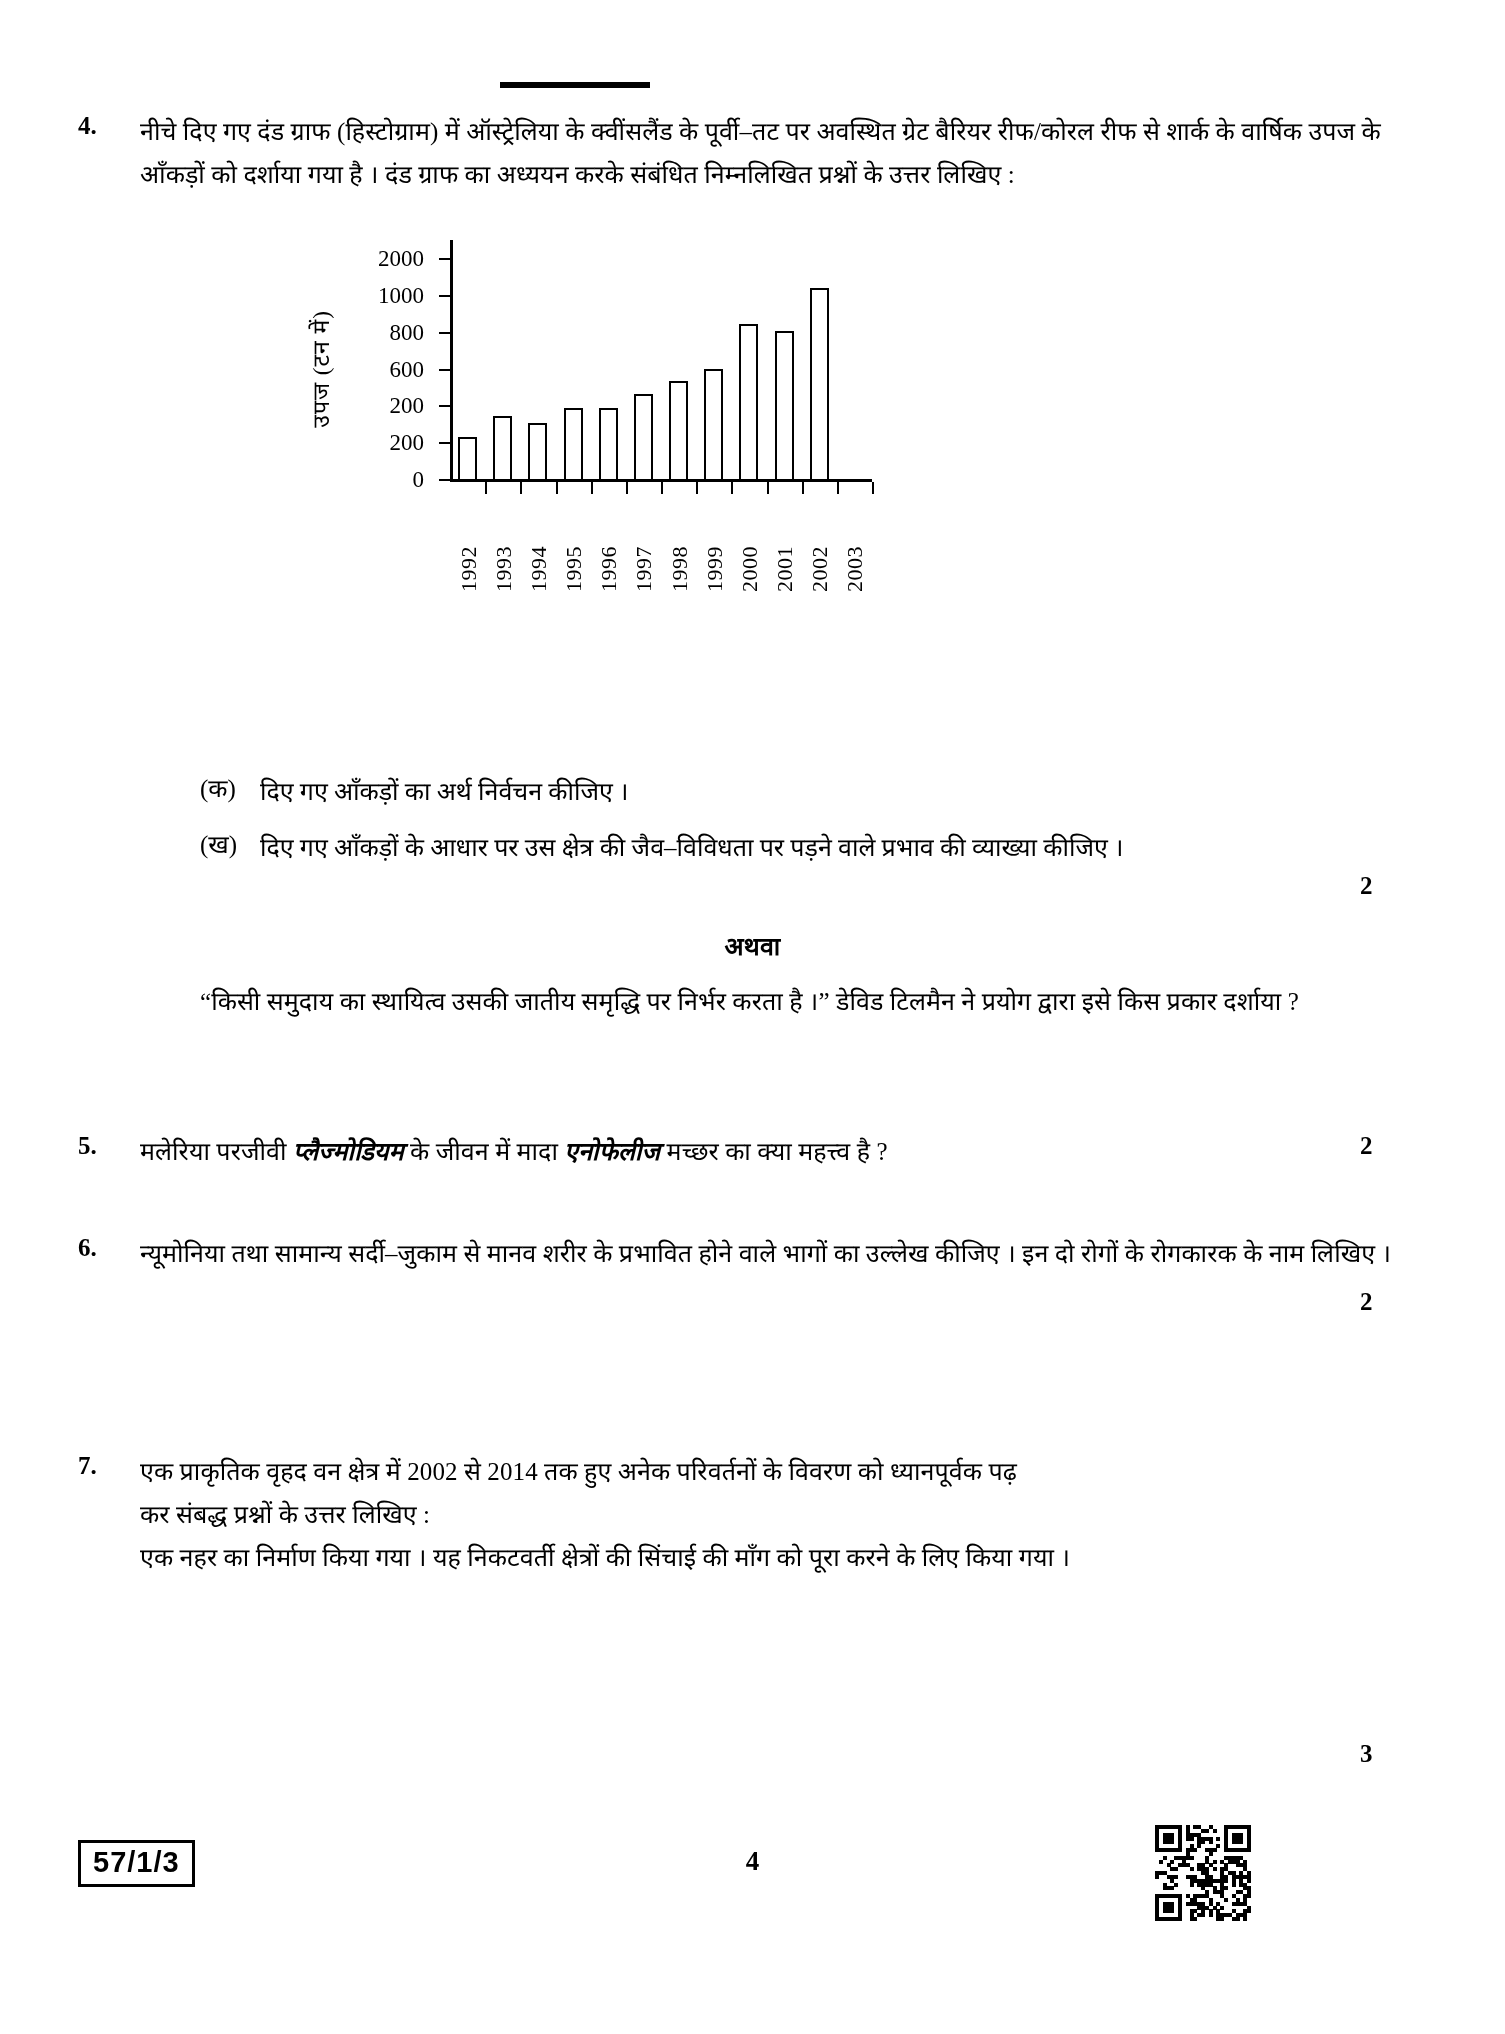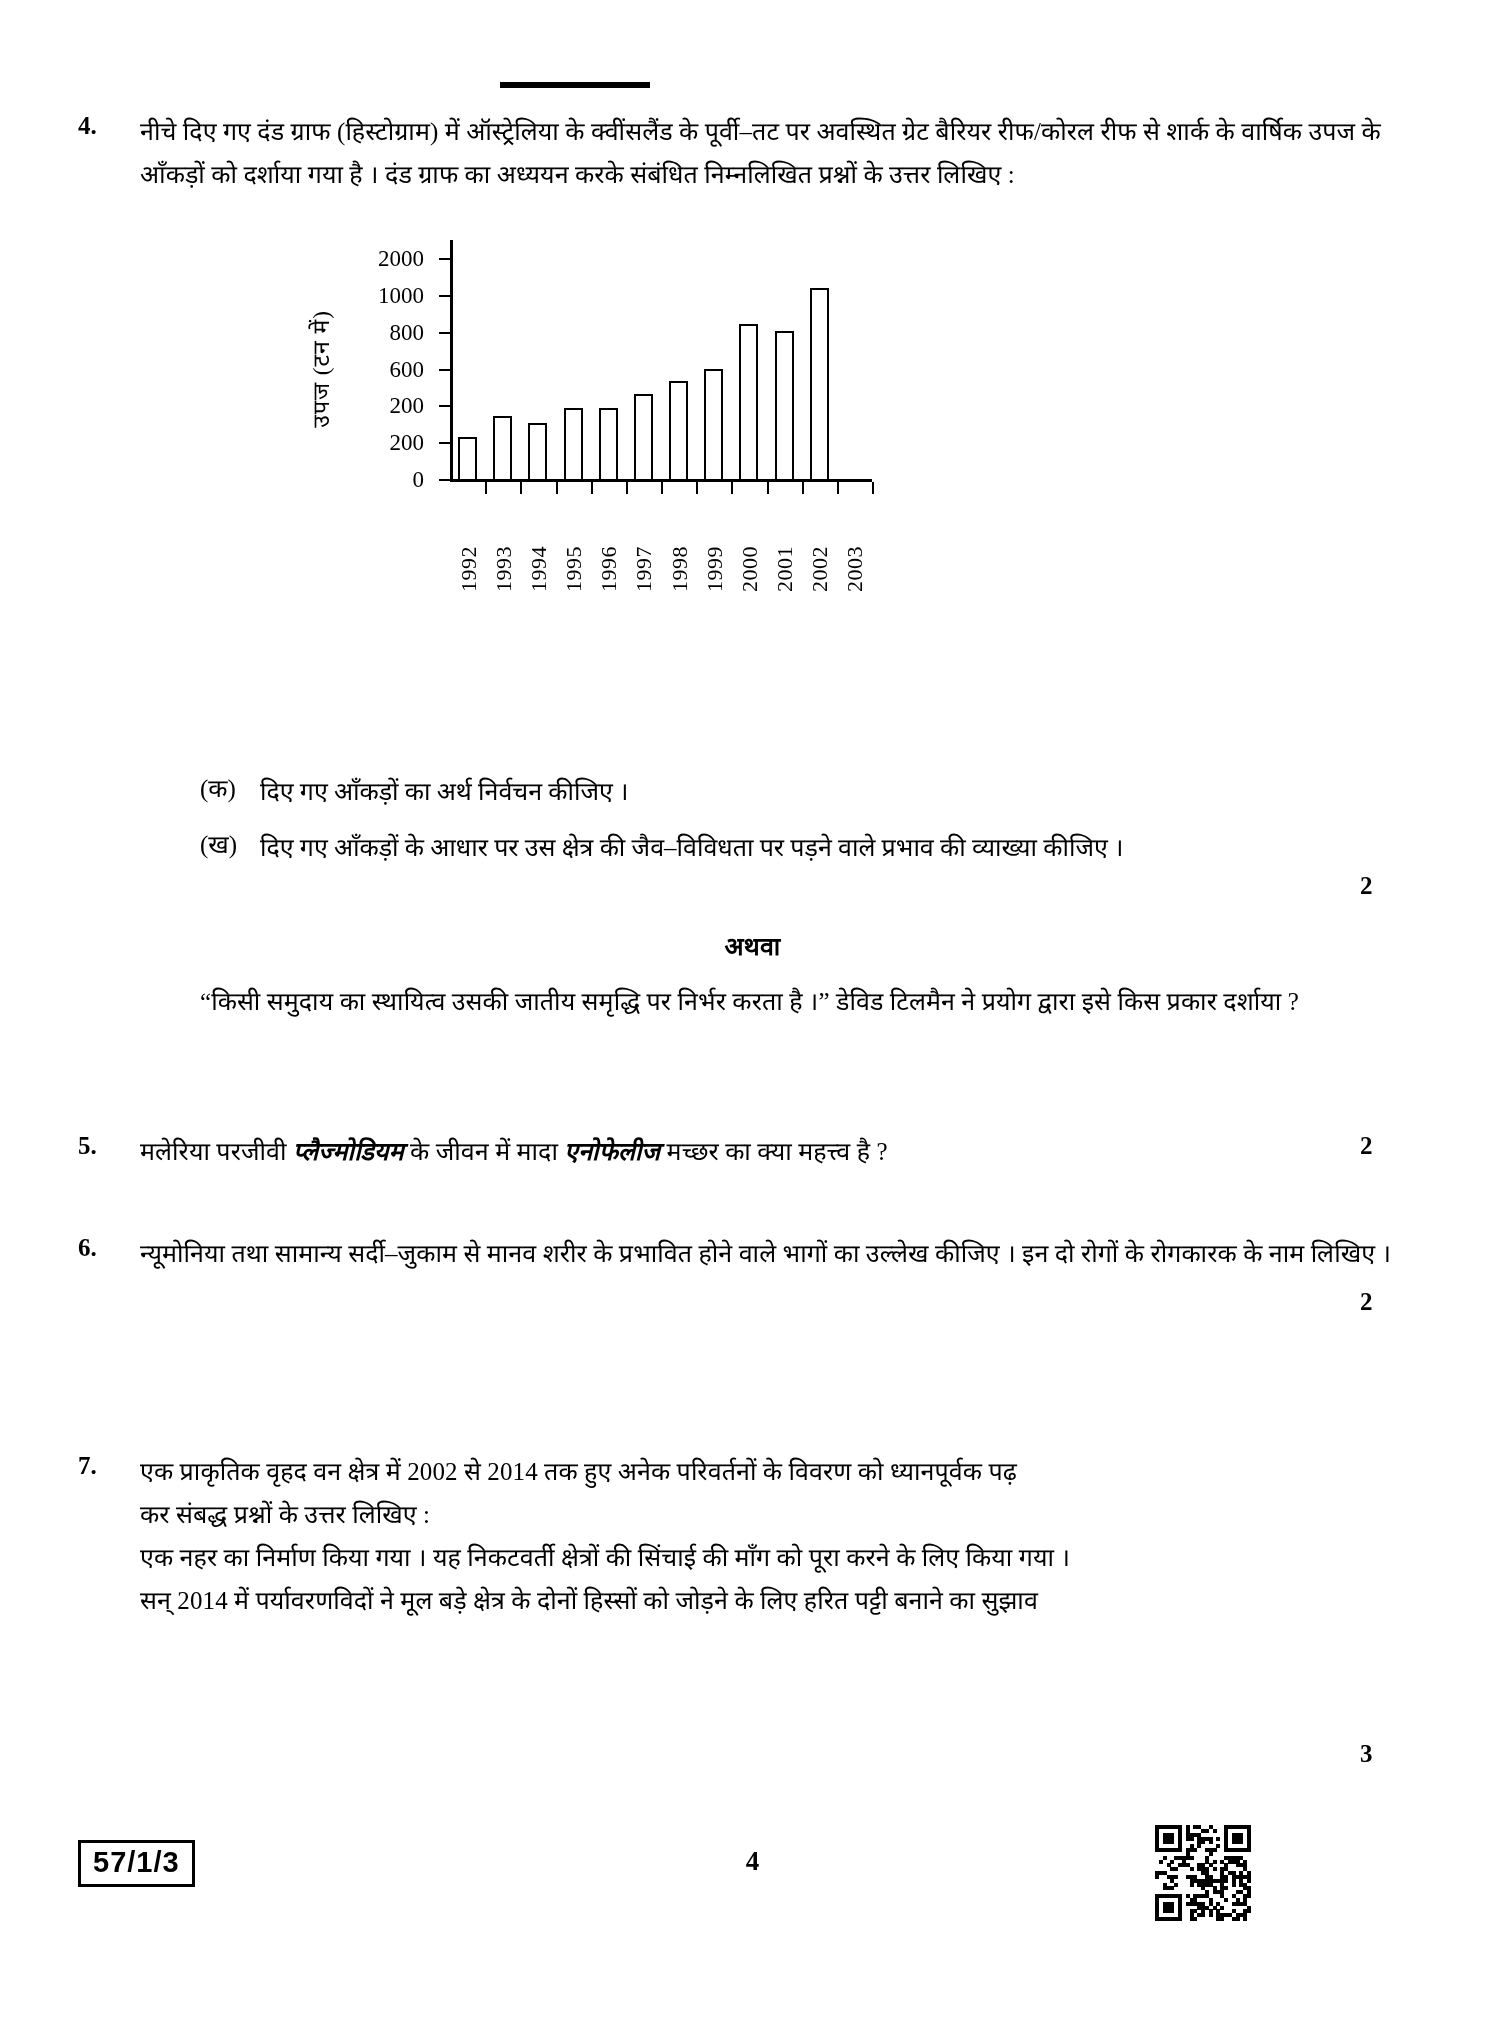--- a/index.html
+++ b/index.html
@@ -308,21 +308,20 @@
   </div>
   <div class="marks" style="left:1360px; top:1288px; right:auto;">2</div>
 
 
   <div class="qrow" style="left:78px; top:1450px; width:1350px;">
     <div class="qnum">7.</div>
     <div class="qbody" style="width:1180px;">
       <div class="devline">एक प्राकृतिक वृहद वन क्षेत्र में 2002 से 2014 तक हुए अनेक परिवर्तनों के विवरण को ध्यानपूर्वक पढ़</div>
       <div class="devline">कर संबद्ध प्रश्नों के उत्तर लिखिए :</div>
       <div class="devline">एक नहर का निर्माण किया गया । यह निकटवर्ती क्षेत्रों की सिंचाई की माँग को पूरा करने के लिए किया गया ।</div>
-      <div class="devline">सन् 2014 में पर्यावरणविदों ने मूल बड़े क्षेत्र के दोनों हिस्सों को जोड़ने के लिए हरित पट्टी बनाने का सुझाव</div>
     </div>
   </div>
   <div class="marks" style="left:1360px; top:1740px; right:auto;">3</div>
 
   <div class="footer-code">57/1/3</div>
   <div class="footer-page">4</div>
   <div class="qr" id="qr">
       <div class="qr-cell" style="left: 0px; top: 0px; width: 4px; height: 4px;"></div>
       <div class="qr-cell" style="left: 3.84px; top: 0px; width: 4px; height: 4px;"></div>
       <div class="qr-cell" style="left: 7.68px; top: 0px; width: 4px; height: 4px;"></div>

